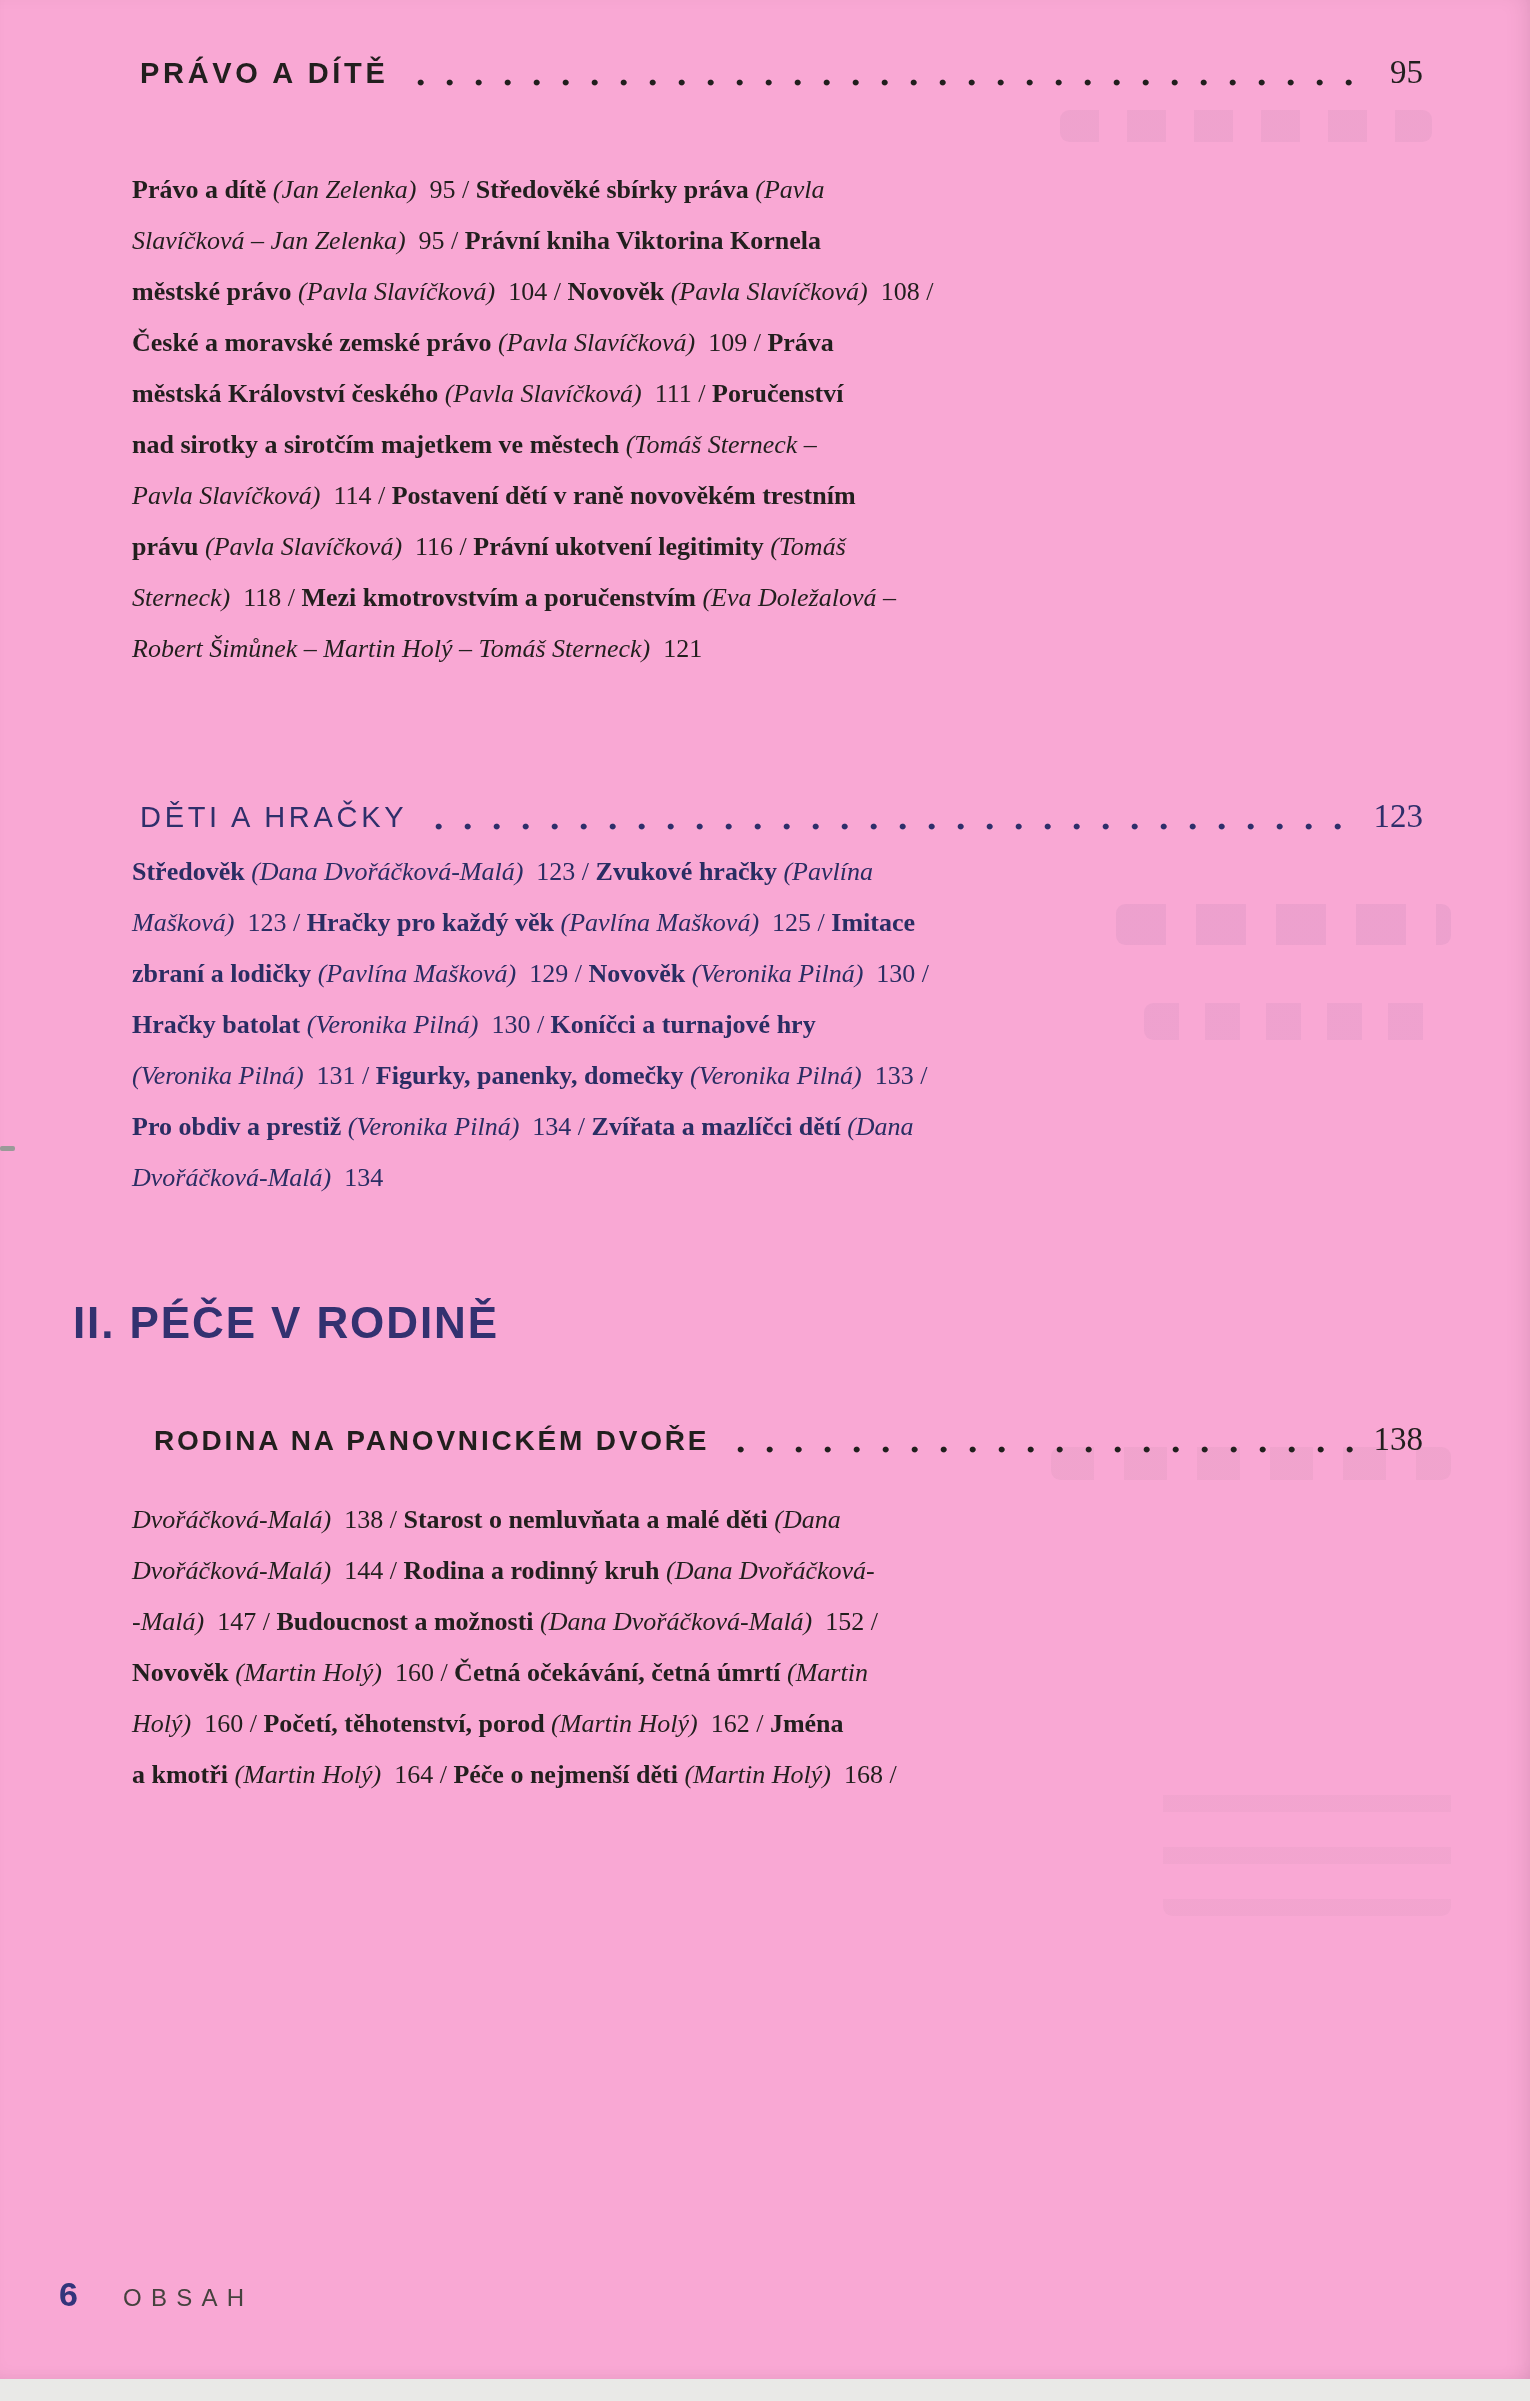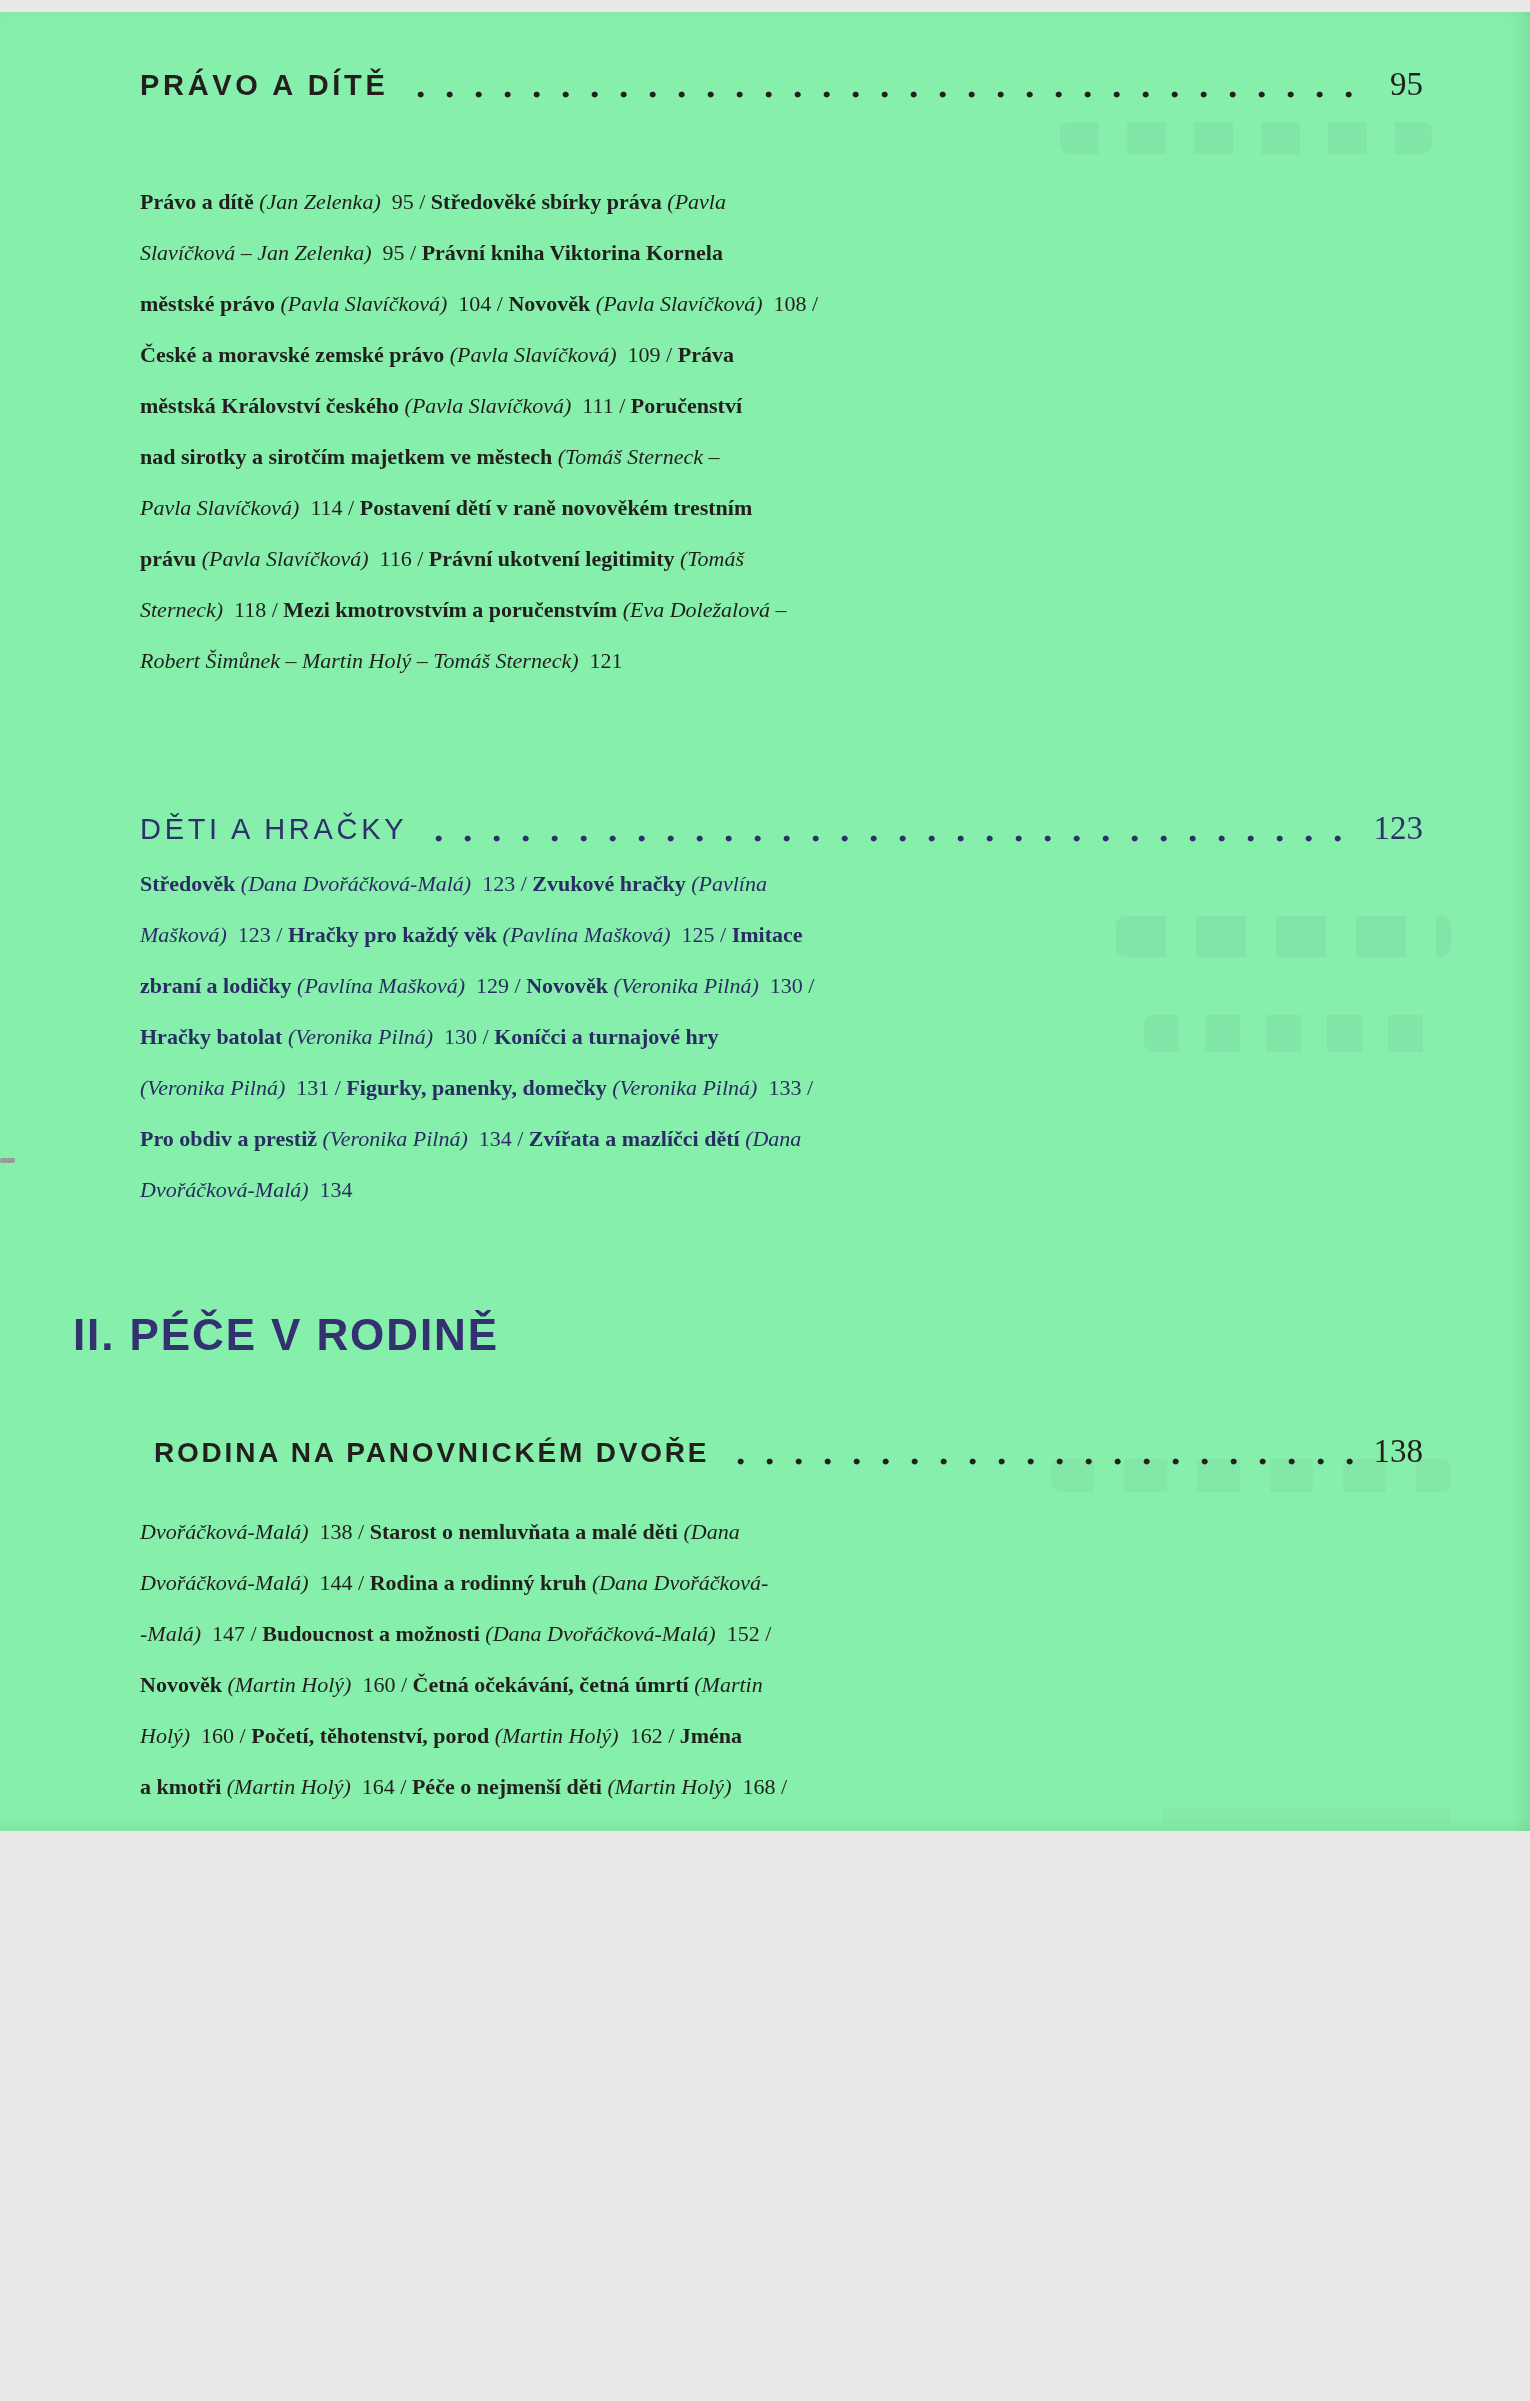--- a/index.html
+++ b/index.html
@@ -1,20 +1,20 @@
 <!DOCTYPE html>
 <html style="font-size:15px"><head>
 <meta charset="utf-8">
 <style>
   html,body{margin:0;padding:0;background:#e9e9e7;}
   .sheet{
     position:relative;
-    width:1531px;height:1819px;
-    margin:12px auto;
-    background:#86efac;
+    width:1531px;height:2379px;
+    margin:0 auto;
+    background:#f9a8d4;
     overflow:hidden;
     font-family:"Liberation Serif", serif;
     color:#221f1e;
     box-shadow: inset -15px 0 28px -16.7px rgba(0,0,0,.14),
                 inset 0 -9.3px 22px -15px rgba(0,0,0,.10);
   }
 
   
   .hrow{
     position:absolute;
@@ -45,22 +45,22 @@
   
   .part-heading{
     position:absolute;left:73px;top:1298px;
     font-family:"Liberation Sans", sans-serif;
     font-size:44px;font-weight:700;letter-spacing:1.9px;
     color:#333170;
   }
 
   
   .para{
-    position:absolute;left:140px;
-    font-size:22px;line-height:51px;
+    position:absolute;left:132px;
+    font-size:26px;line-height:51px;
   }
   .para-1{top:164px;}
   .para-2{top:846px;color:#2a2d63;}
   .para-3{top:1494px;}
   .tline{white-space:nowrap;}
   .seg-b{font-weight:700;}
   .seg-i{font-style:italic;font-weight:400;}
   .seg-n{font-weight:400;}
 
   

